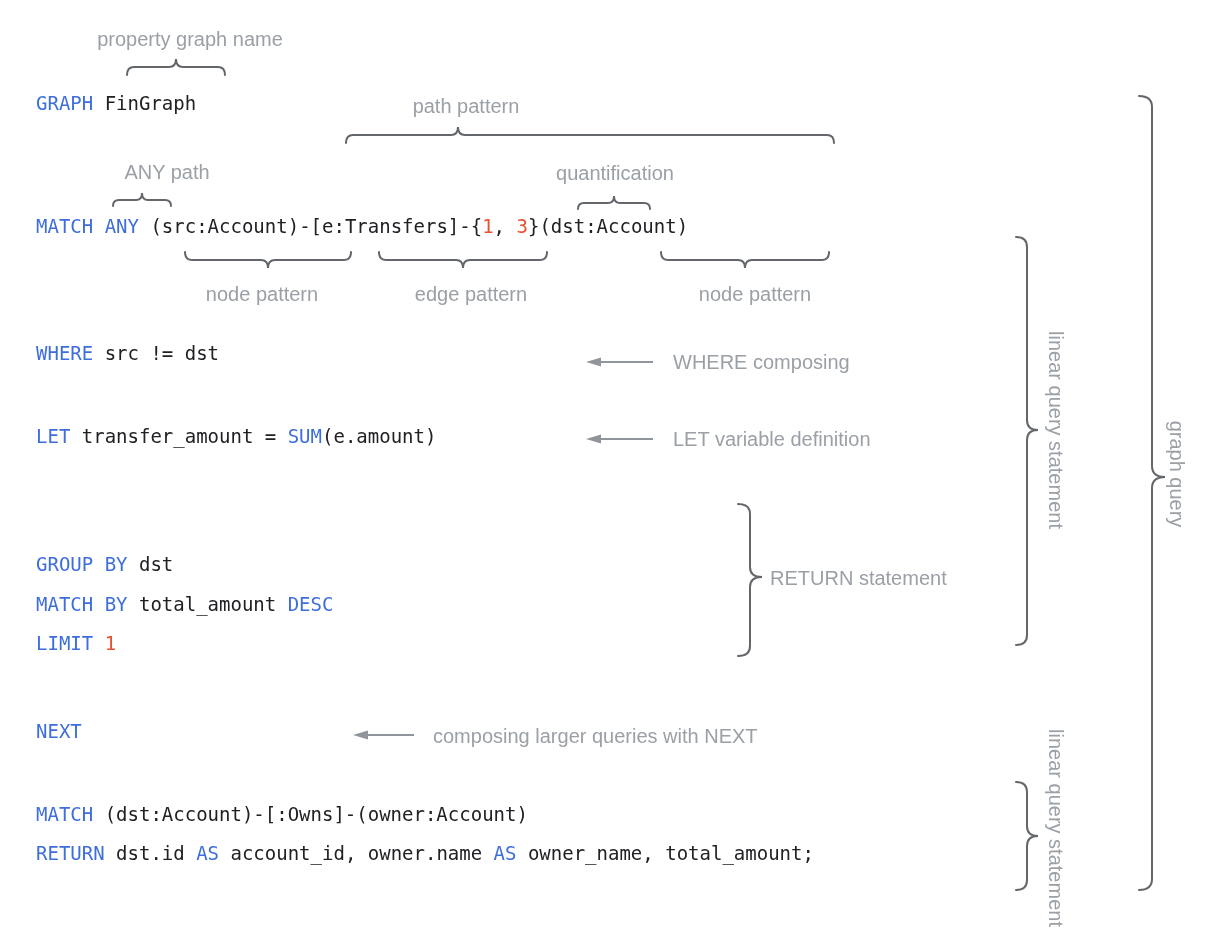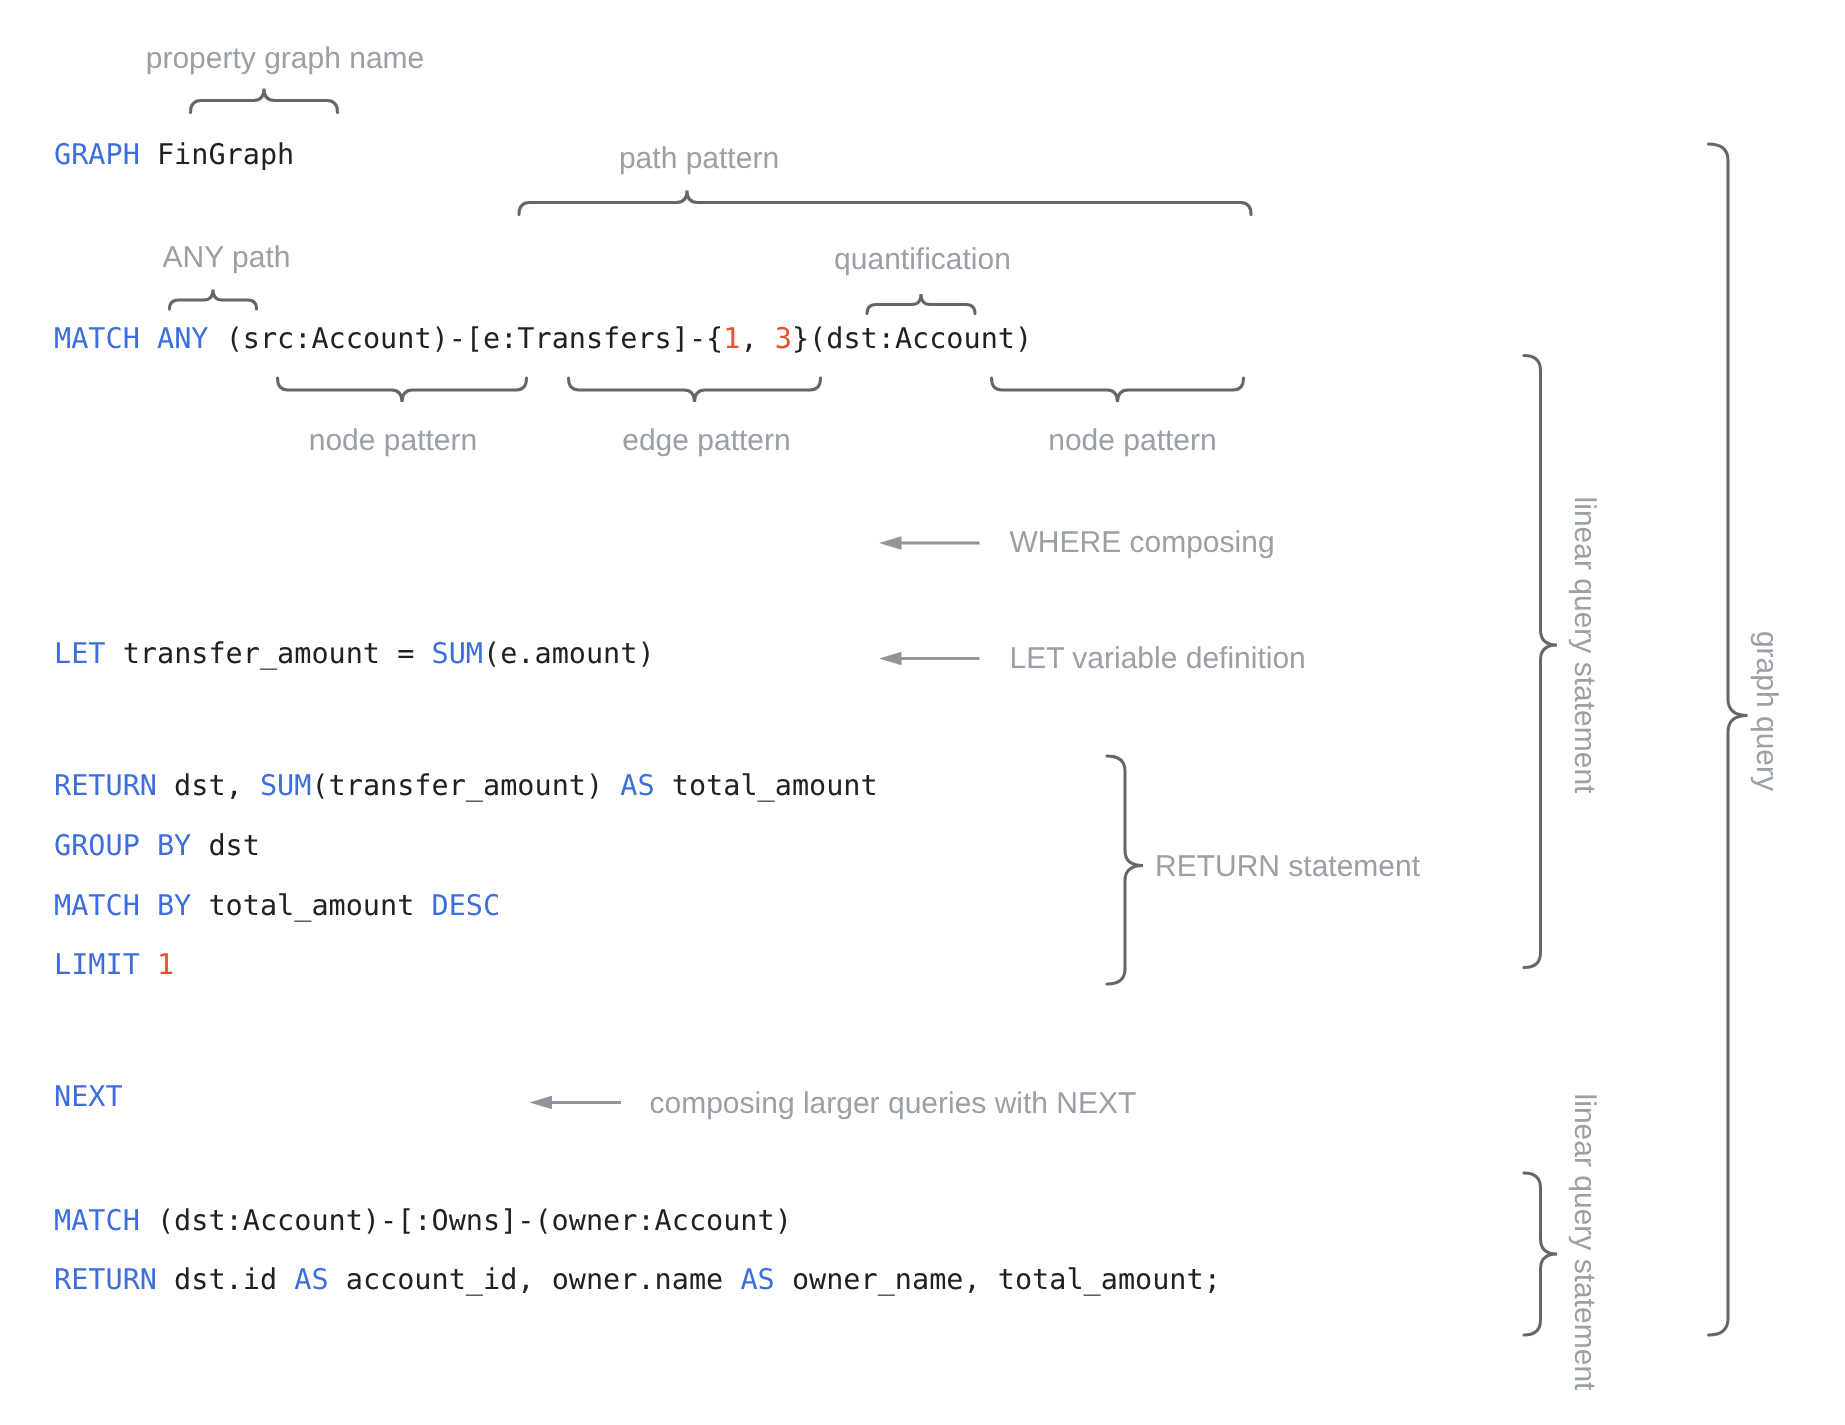--- a/index.html
+++ b/index.html
@@ -49,32 +49,32 @@
   svg.arrow line{stroke:var(--arrow,#8f959a);stroke-width:2;}
   svg.arrow polygon{fill:var(--arrow,#8f959a);}
 </style>
 </head>
 <body>
 
 <div id="canvas">
 
   <div class="code" style="top:94px"><span class="tok-kw">GRAPH</span><span class="tok-pl"> FinGraph</span></div>
   <div class="code" style="top:217px"><span class="tok-kw">MATCH</span><span class="tok-pl"> </span><span class="tok-kw">ANY</span><span class="tok-pl"> (src:Account)-[e:Transfers]-{</span><span class="tok-num">1</span><span class="tok-pl">, </span><span class="tok-num">3</span><span class="tok-pl">}(dst:Account)</span></div>
+  <div class="code" style="top:344px"><span class="tok-kw">WHERE</span><span class="tok-pl"> src != dst</span></div>
   <div class="code" style="top:427px"><span class="tok-kw">LET</span><span class="tok-pl"> transfer_amount = </span><span class="tok-kw">SUM</span><span class="tok-pl">(e.amount)</span></div>
-  <div class="code" style="top:515px"><span class="tok-kw">RETURN</span><span class="tok-pl"> dst, </span><span class="tok-kw">SUM</span><span class="tok-pl">(transfer_amount) </span><span class="tok-kw">AS</span><span class="tok-pl"> total_amount</span></div>
   <div class="code" style="top:555px"><span class="tok-kw">GROUP BY</span><span class="tok-pl"> dst</span></div>
   <div class="code" style="top:595px"><span class="tok-kw">MATCH BY</span><span class="tok-pl"> total_amount </span><span class="tok-kw">DESC</span></div>
   <div class="code" style="top:634px"><span class="tok-kw">LIMIT</span><span class="tok-pl"> </span><span class="tok-num">1</span></div>
   <div class="code" style="top:722px"><span class="tok-kw">NEXT</span></div>
   <div class="code" style="top:805px"><span class="tok-kw">MATCH</span><span class="tok-pl"> (dst:Account)-[:Owns]-(owner:Account)</span></div>
   <div class="code" style="top:844px"><span class="tok-kw">RETURN</span><span class="tok-pl"> dst.id </span><span class="tok-kw">AS</span><span class="tok-pl"> account_id, owner.name </span><span class="tok-kw">AS</span><span class="tok-pl"> owner_name, total_amount;</span></div>
 
   <div class="lbl center" style="left:190px;top:29px">property graph name</div>
   <div class="lbl center" style="left:466px;top:96px">path pattern</div>
-  <div class="lbl center" style="left:151px;top:162px">ANY path</div>
+  <div class="lbl center" style="left:167px;top:162px">ANY path</div>
   <div class="lbl center" style="left:615px;top:163px">quantification</div>
   <div class="lbl center" style="left:262px;top:284px">node pattern</div>
   <div class="lbl center" style="left:471px;top:284px">edge pattern</div>
   <div class="lbl center" style="left:755px;top:284px">node pattern</div>
   <div class="lbl" style="left:673px;top:352px">WHERE composing</div>
   <div class="lbl" style="left:673px;top:429px">LET variable definition</div>
   <div class="lbl" style="left:770px;top:568px">RETURN statement</div>
   <div class="lbl" style="left:433px;top:726px">composing larger queries with NEXT</div>
   <div class="vlabel" style="left:1056px;top:430px">linear query statement</div>
   <div class="vlabel" style="left:1056px;top:828px">linear query statement</div>

